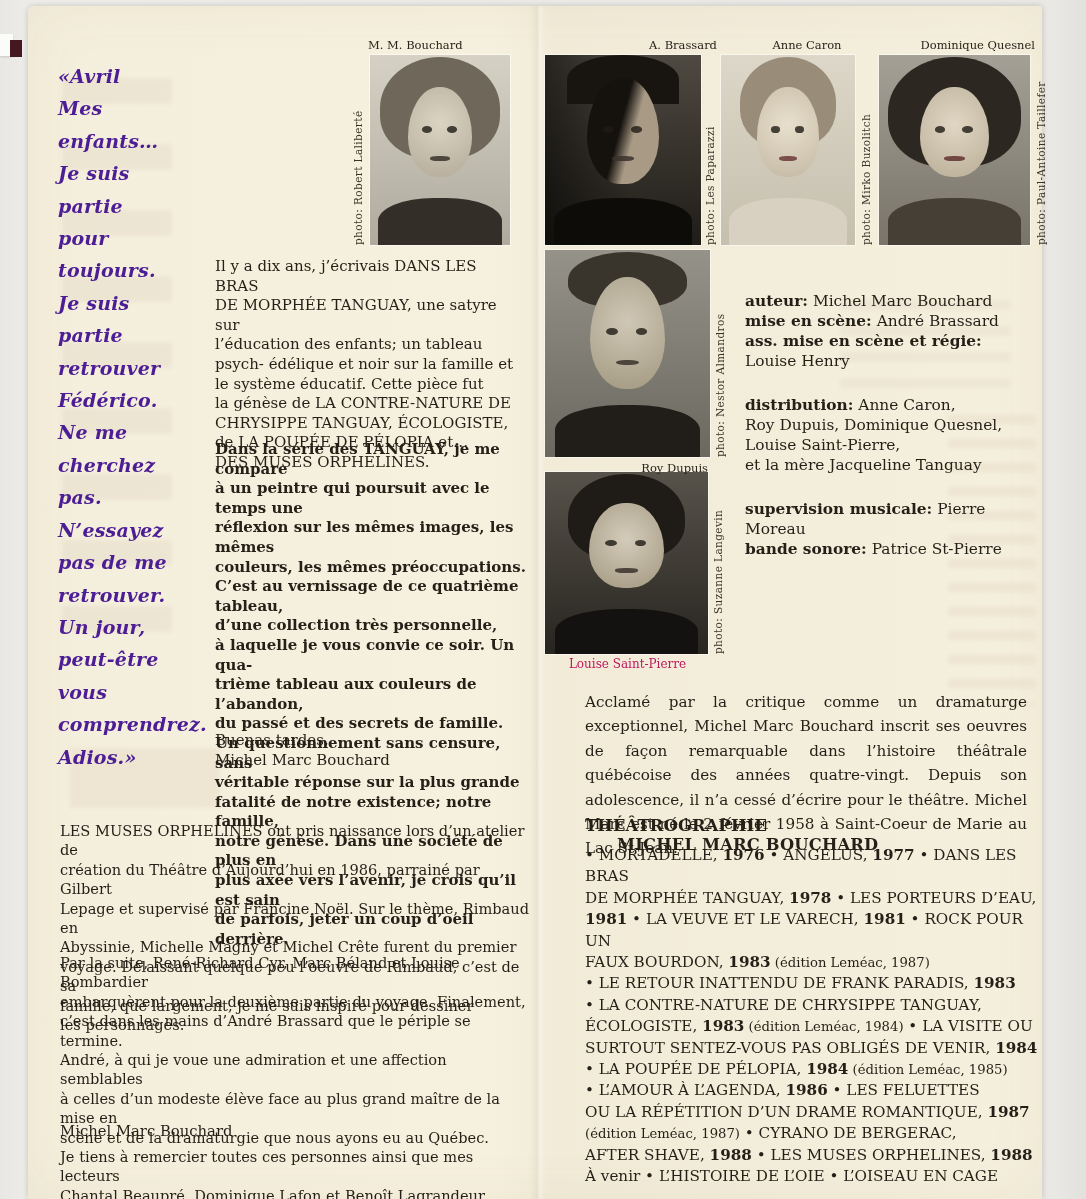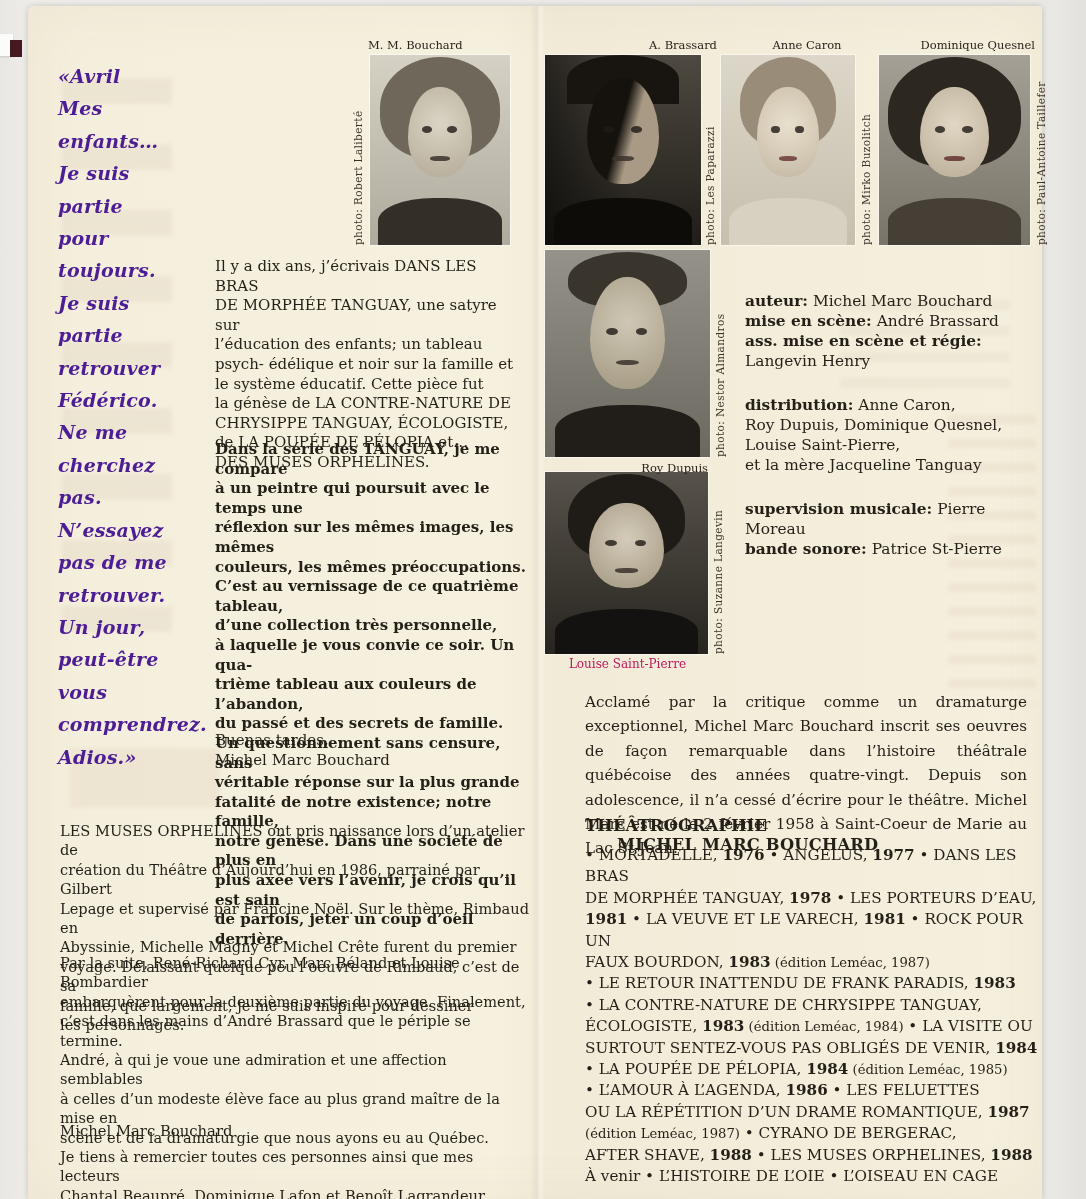--- a/index.html
+++ b/index.html
@@ -270,21 +270,21 @@
 <div class="vcred vc6">photo: Suzanne Langevin</div>
 
 <div class="cap-roy">Roy Dupuis</div>
 <div class="cap-louise">Louise Saint-Pierre</div>
 
 <div class="credits">
     <div class="credit-group">
       <div class="credit-line"><b>auteur:</b> Michel Marc Bouchard</div>
       <div class="credit-line"><b>mise en scène:</b> André Brassard</div>
       <div class="credit-line"><b>ass. mise en scène et régie:</b></div>
-      <div class="credit-line">Langevin Henry</div>
+      <div class="credit-line">Louise Henry</div>
     </div>
     <div class="credit-group">
       <div class="credit-line"><b>distribution:</b> Anne Caron,</div>
       <div class="credit-line">Roy Dupuis, Dominique Quesnel,</div>
       <div class="credit-line">Louise Saint-Pierre,</div>
       <div class="credit-line">et la mère Jacqueline Tanguay</div>
     </div>
     <div class="credit-group">
       <div class="credit-line"><b>supervision musicale:</b> Pierre Moreau</div>
       <div class="credit-line"><b>bande sonore:</b> Patrice St-Pierre</div>

